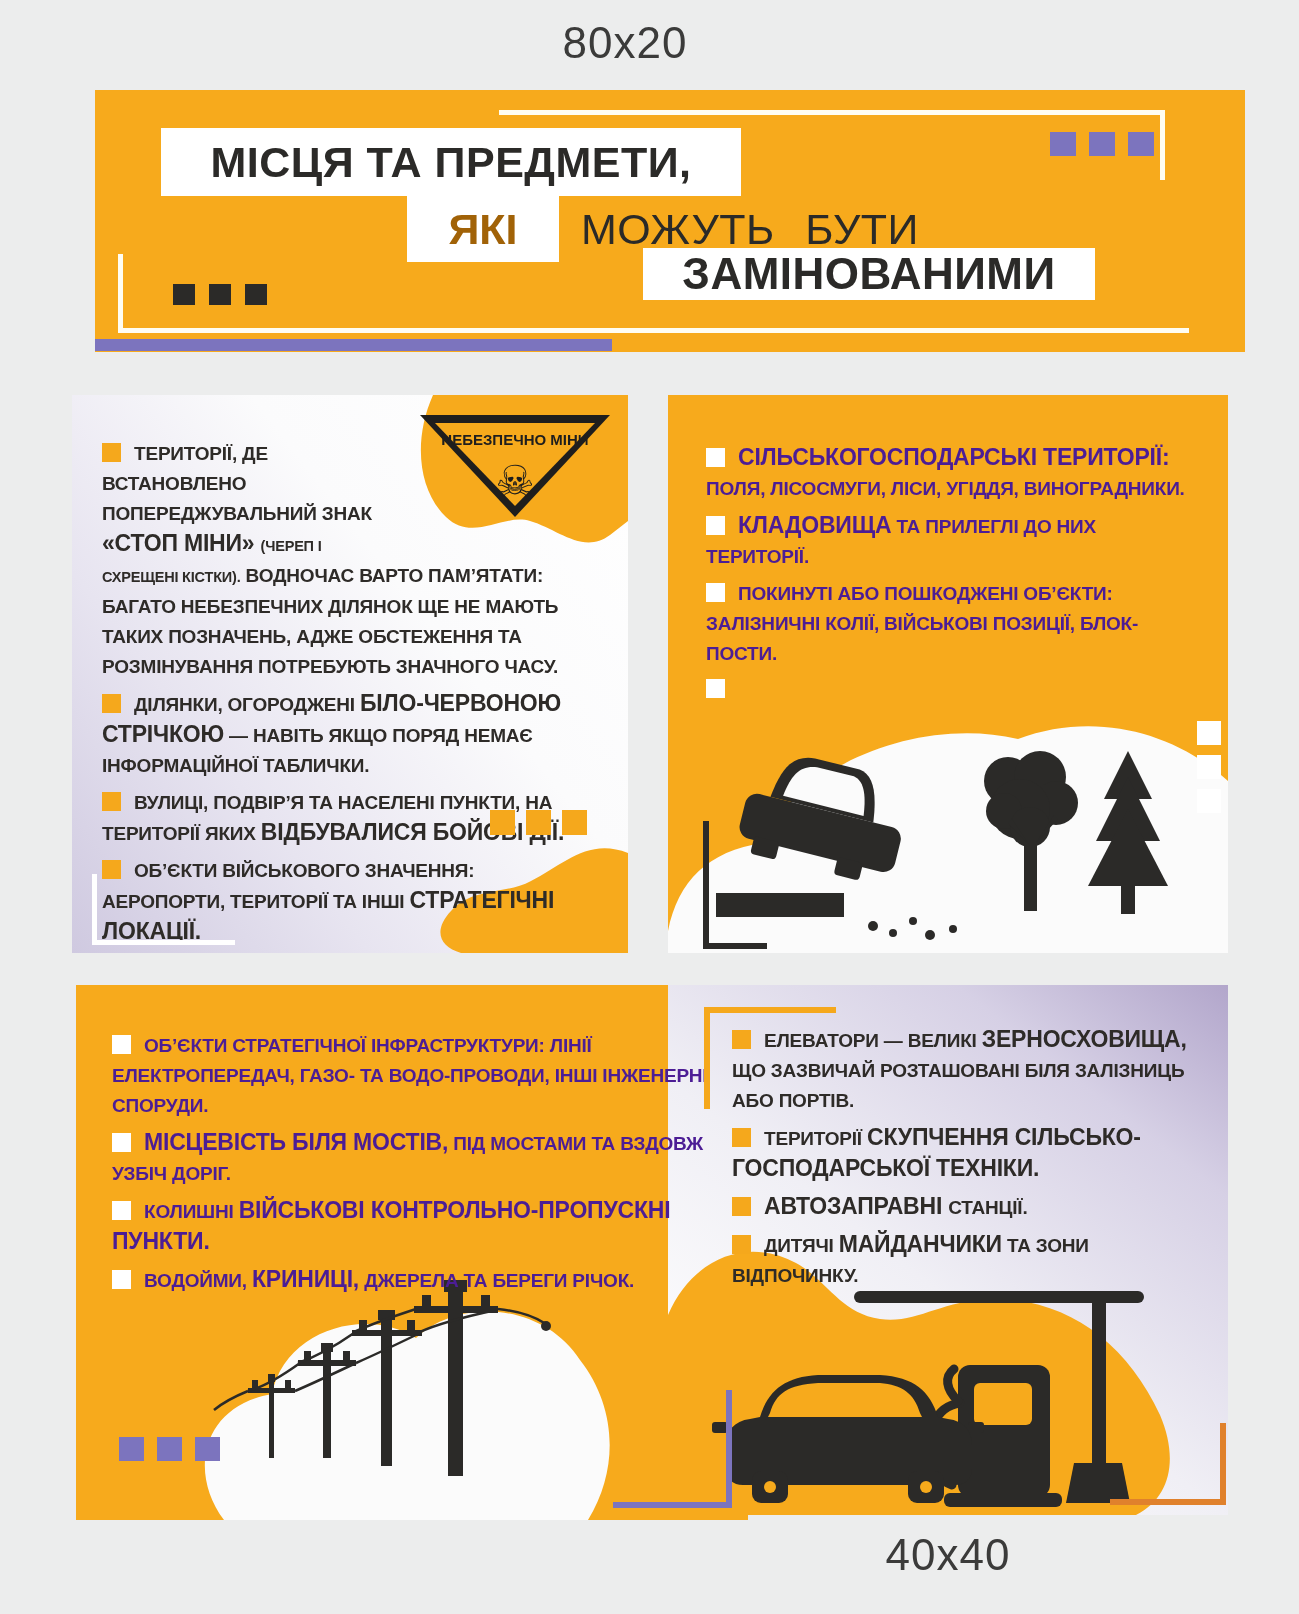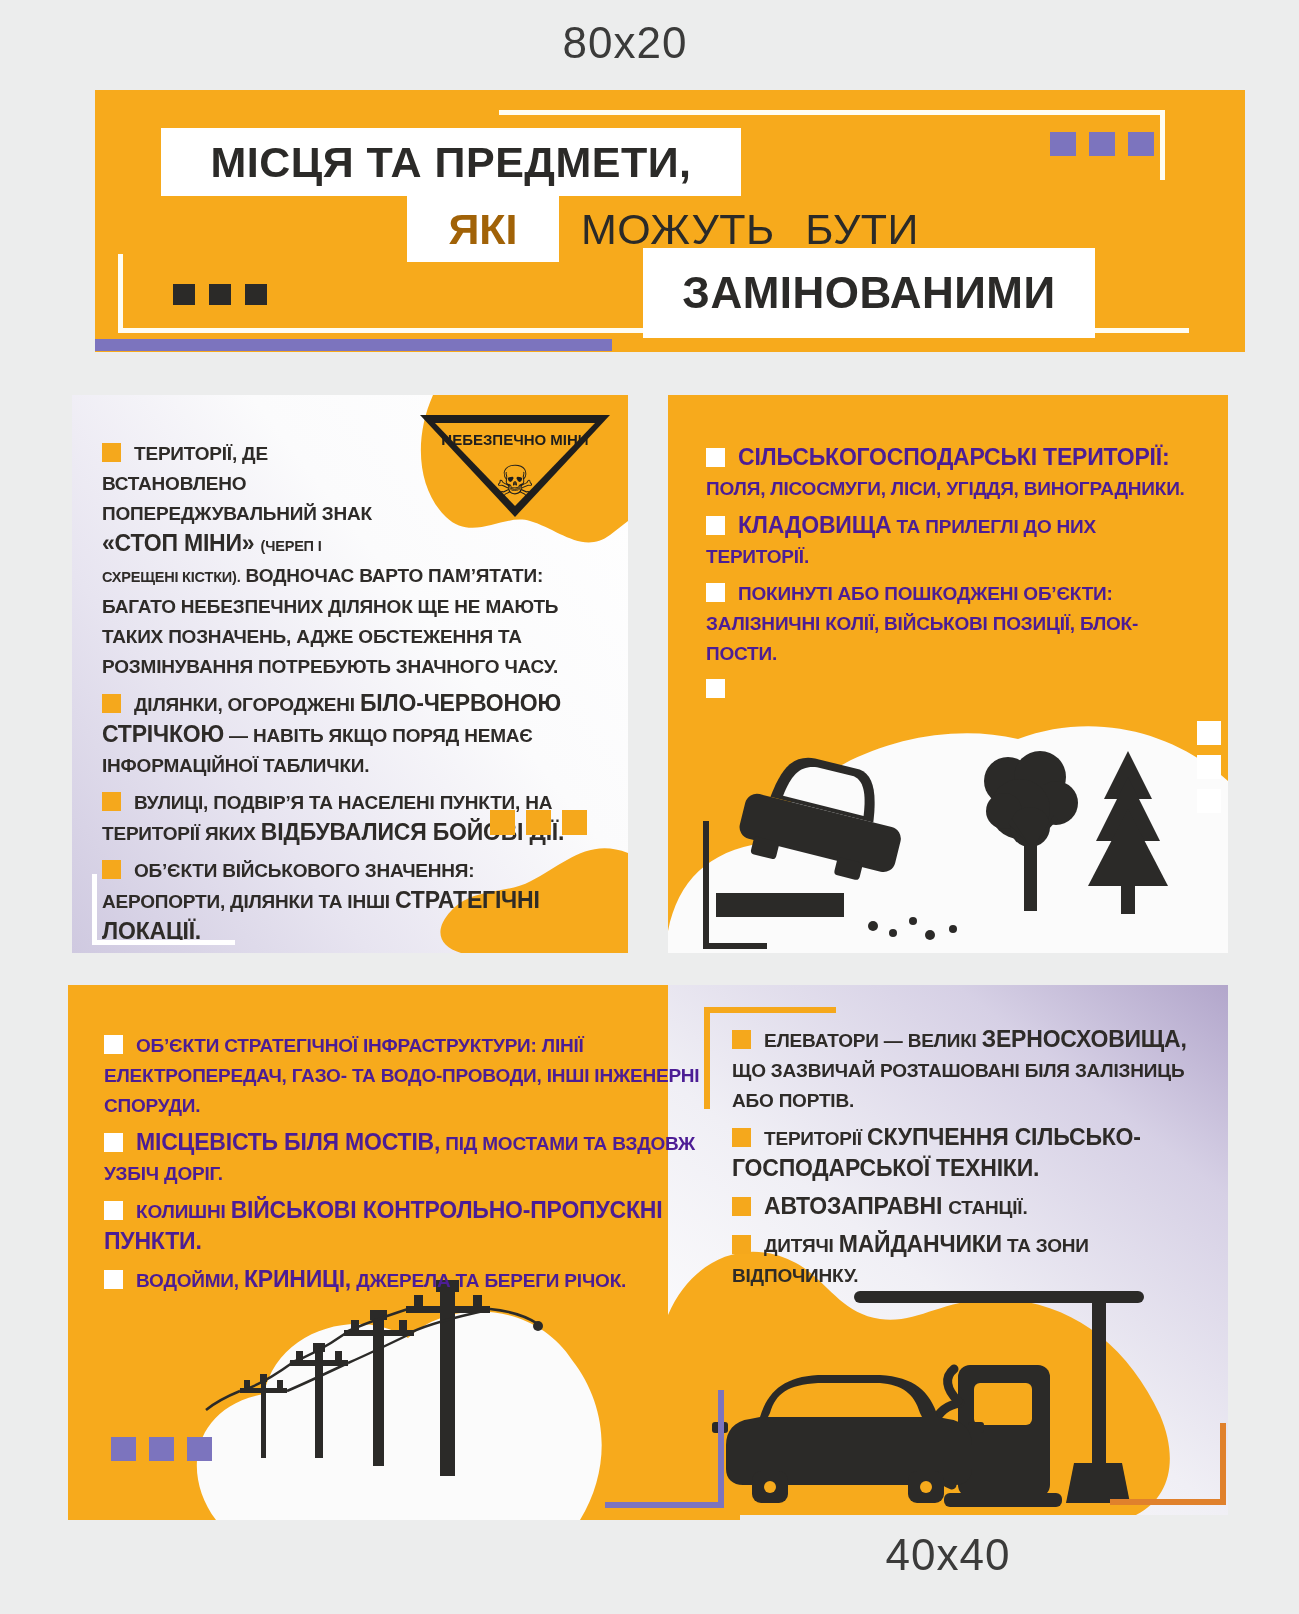--- a/index.html
+++ b/index.html
@@ -36,28 +36,28 @@
   .purple-bar{position:absolute;left:0;top:249px;width:517px;height:12px;background:#7C74BE;}
   .title-box{
     position:absolute;background:#FFFFFF;display:flex;align-items:center;justify-content:center;
     color:#2B2A28;font-weight:700;letter-spacing:0.5px;white-space:nowrap;
   }
   #title-box1{left:66px;top:38px;width:580px;height:68px;font-size:43px;}
   #title-line2{position:absolute;left:312px;top:106px;height:66px;display:flex;align-items:center;}
   #yaki-box{background:#FFFFFF;height:66px;width:152px;display:flex;align-items:center;justify-content:center;
     font-size:43px;font-weight:700;color:#a16207;}
   .title-rest{margin-left:22px;font-size:43px;font-weight:400;color:#2B2A28;word-spacing:18px;letter-spacing:0.5px;}
-  #title-box3{left:548px;top:158px;width:452px;height:90px;font-size:44px;}
+  #title-box3{left:548px;top:158px;width:452px;height:52px;font-size:44px;}
 
   
   .panel{position:absolute;overflow:hidden;}
   #panel-sign{left:72px;top:395px;width:556px;height:558px;
     background:linear-gradient(52deg,#CFC9E0 0%,#E7E4F0 30%,#FBFBFC 62%,#FFFFFF 100%);}
   #panel-agri{left:668px;top:395px;width:560px;height:558px;background:#F7AA1C;}
-  #panel-infra{left:68px;top:985px;width:672px;height:535px;background:#F7AA1C;}
+  #panel-infra{left:76px;top:985px;width:672px;height:535px;background:#F7AA1C;}
   #panel-objects{left:668px;top:985px;width:560px;height:530px;
     background:linear-gradient(218deg,#B2A6CB 0%,#D6D0E5 22%,#F0EFF5 55%,#FCFCFD 85%);}
 
   .content{position:relative;z-index:3;}
   #panel-sign .content{padding:34px 26px 0 30px;margin-top:10px;}
   #panel-agri .content{padding:48px 42px 0 38px;}
   #panel-infra .content{padding:46px 28px 0 36px;}
   #panel-objects .content{padding:40px 38px 0 64px;}
 
   .item{margin:0 0 7px 0;line-height:29px;font-weight:700;letter-spacing:-0.2px;}
@@ -137,21 +137,21 @@
       <span class="sq"></span>
       <span class="sq"></span>
     </div>
     <div id="p1-corner" class="corner"></div>
     <div class="content">
       <div class="sign-float"></div>
       <div>
           <p class="item"><span class="bullet"></span><span class="seg n">ТЕРИТОРІЇ, ДЕ ВСТАНОВЛЕНО ПОПЕРЕДЖУВАЛЬНИЙ ЗНАК </span><span class="seg lg">«СТОП МІНИ» </span><span class="seg sm">(ЧЕРЕП І СХРЕЩЕНІ КІСТКИ).</span><span class="seg n"> ВОДНОЧАС ВАРТО ПАМ’ЯТАТИ: БАГАТО НЕБЕЗПЕЧНИХ ДІЛЯНОК ЩЕ НЕ МАЮТЬ ТАКИХ ПОЗНАЧЕНЬ, АДЖЕ ОБСТЕЖЕННЯ ТА РОЗМІНУВАННЯ ПОТРЕБУЮТЬ ЗНАЧНОГО ЧАСУ.</span></p>
           <p class="item"><span class="bullet"></span><span class="seg n">ДІЛЯНКИ, ОГОРОДЖЕНІ </span><span class="seg lg">БІЛО-ЧЕРВОНОЮ СТРІЧКОЮ</span><span class="seg n"> — НАВІТЬ ЯКЩО ПОРЯД НЕМАЄ ІНФОРМАЦІЙНОЇ ТАБЛИЧКИ.</span></p>
           <p class="item"><span class="bullet"></span><span class="seg n">ВУЛИЦІ, ПОДВІР’Я ТА НАСЕЛЕНІ ПУНКТИ, НА ТЕРИТОРІЇ ЯКИХ </span><span class="seg lg">ВІДБУВАЛИСЯ БОЙОВІ ДІЇ.</span></p>
-          <p class="item"><span class="bullet"></span><span class="seg n">ОБ’ЄКТИ ВІЙСЬКОВОГО ЗНАЧЕННЯ: АЕРОПОРТИ, ДІЛЯНКИ ТА ІНШІ </span><span class="seg lg">СТРАТЕГІЧНІ ЛОКАЦІЇ.</span></p>
+          <p class="item"><span class="bullet"></span><span class="seg n">ОБ’ЄКТИ ВІЙСЬКОВОГО ЗНАЧЕННЯ: АЕРОПОРТИ, ТЕРИТОРІЇ ТА ІНШІ </span><span class="seg lg">СТРАТЕГІЧНІ ЛОКАЦІЇ.</span></p>
         </div>
     </div>
   </div>
 
   <div id="panel-agri" class="panel bullet-white">
     <svg class="illus" width="560" height="272" viewBox="0 0 560 272">
       <path d="M0,250 C10,200 40,170 95,162 C130,85 250,35 350,58 C425,30 505,50 560,100 L560,272 L0,272 Z" fill="#FBFBFB"></path>
       <rect x="48" y="212" width="128" height="24" fill="#2B2A28"></rect>
       <g transform="translate(150,140) rotate(14)" fill="#2B2A28">
         <path d="M-52,-12 C-48,-44 -40,-58 -18,-60 L28,-60 C42,-58 50,-44 54,-12 Z"></path>

